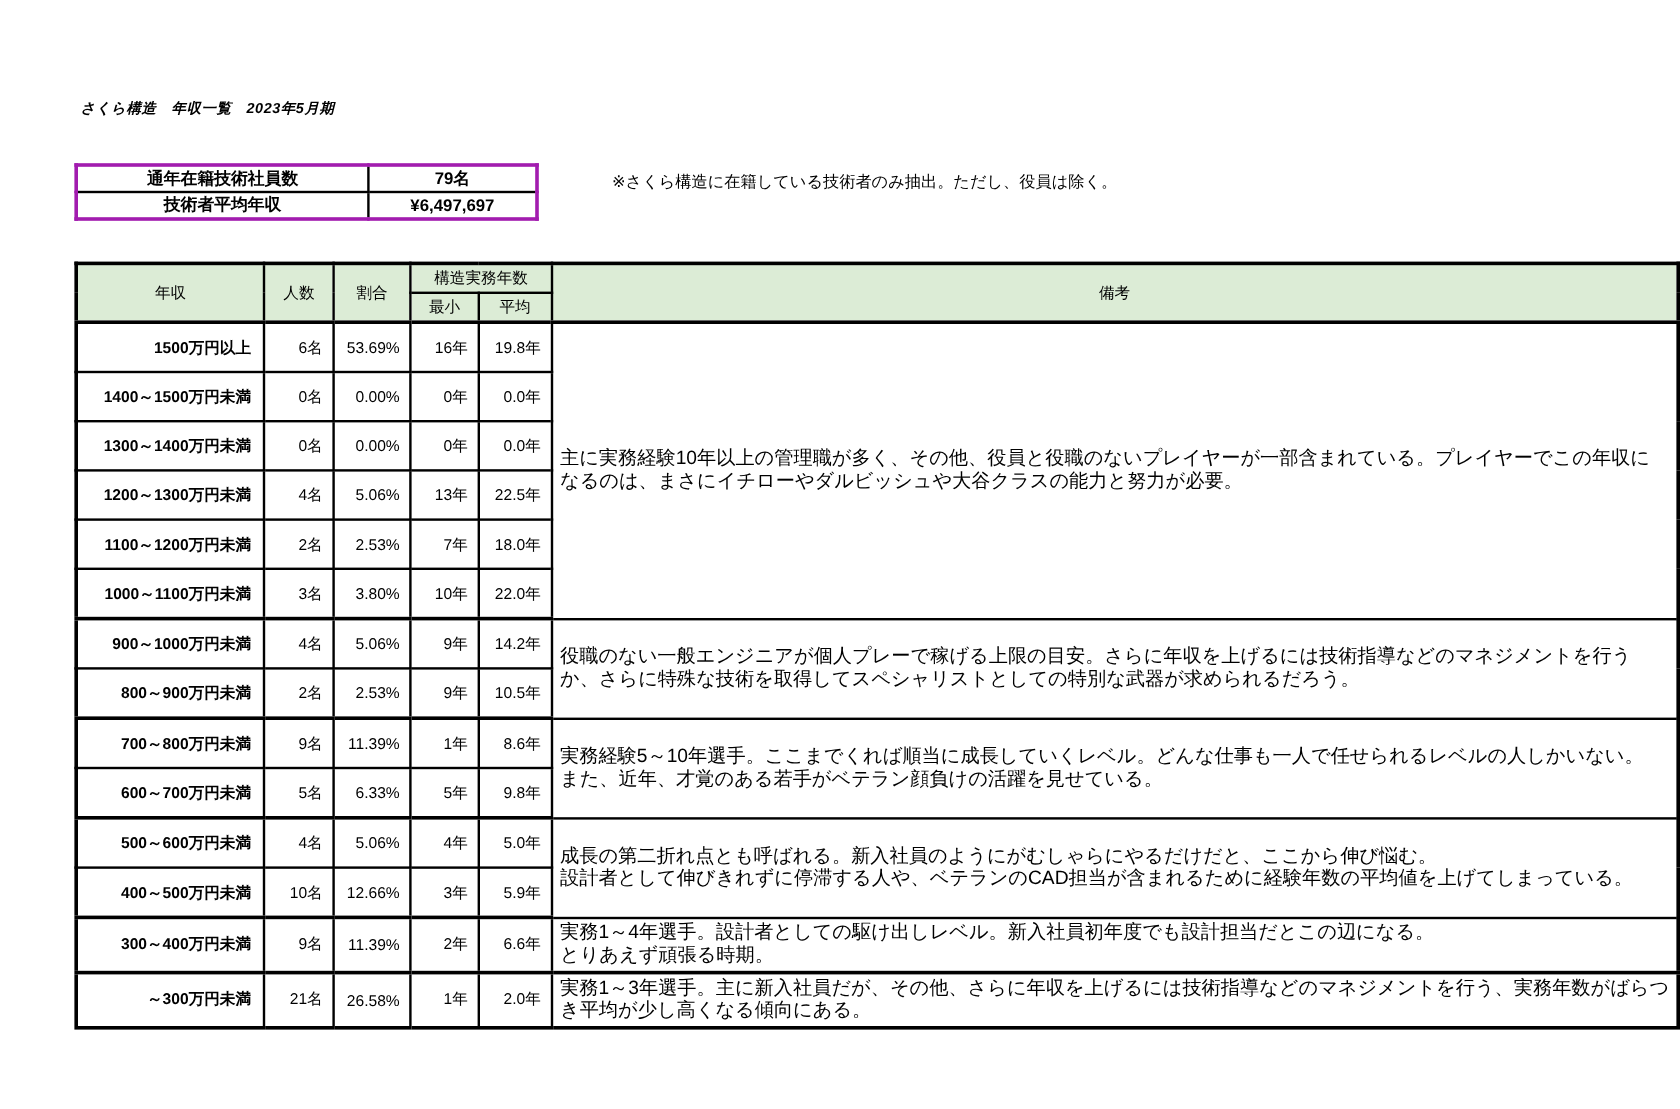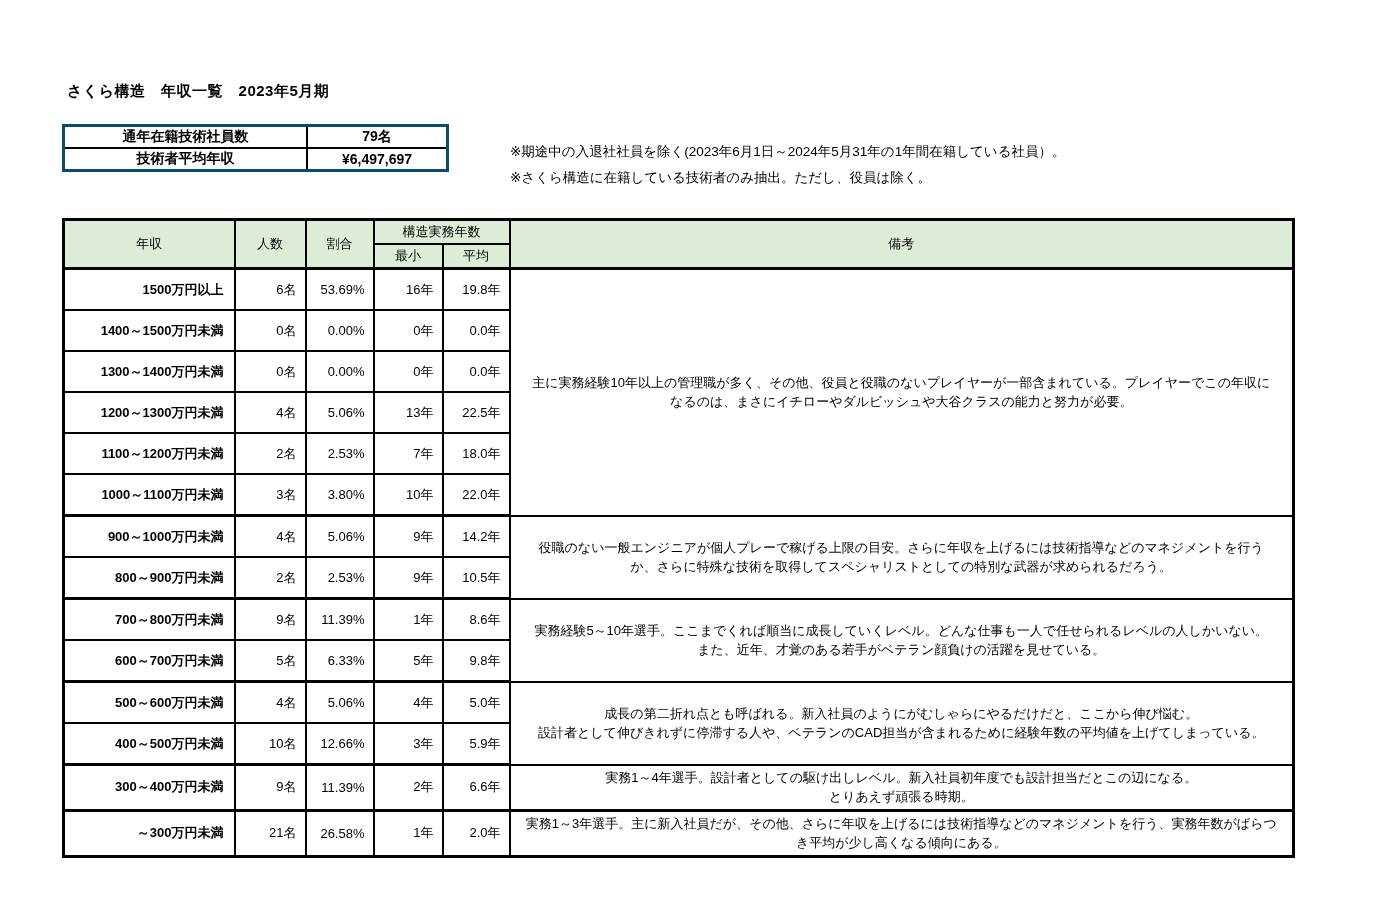--- a/index.html
+++ b/index.html
@@ -6,27 +6,27 @@
   body {
     width: 1400px; height: 924px;
     font-family: "Liberation Sans", "DejaVu Sans", sans-serif;
     color: #000000;
     -webkit-font-smoothing: antialiased;
   }
   .sheet { position: relative; width: 1400px; height: 924px; overflow: hidden; }
 
   .title {
     position: absolute; left: 67px; top: 82px;
-    font-size: 15px; font-weight: bold; letter-spacing: 0.5px;
+    font-size: 12px; font-weight: bold; letter-spacing: 0.5px; font-style: italic;
   }
 
   table { border-collapse: collapse; table-layout: fixed; }
 
   
-  .summary { position: absolute; left: 62px; top: 124px; border: 3px solid #0c4a6e; }
+  .summary { position: absolute; left: 62px; top: 136px; border: 3px solid #a21caf; }
   .summary td {
     border: 2px solid #000;
     height: 20px; text-align: center; vertical-align: middle;
     font-size: 14px; font-weight: bold; padding: 0 4px; overflow: hidden; white-space: nowrap;
   }
   .summary .col-label { width: 233px; }
   .summary .col-value { width: 130px; text-align: center; }
 
   
   .notes { position: absolute; left: 510px; top: 139px; font-size: 13.5px; line-height: 26px; white-space: nowrap; }
@@ -47,23 +47,23 @@
     text-align: center;
     height: 22px;
     padding: 0 4px;
   }
   .main thead th { border-bottom-width: 3px; }
   .main thead th.thin-bottom { border-bottom-width: 2px; }
   .main td { height: 39px; padding: 0 6px; background: #ffffff; }
   .c-range { text-align: right; padding-right: 10px !important; white-space: nowrap; font-weight: bold; }
   .c-num   { text-align: right; padding-right: 8px !important; white-space: nowrap; margin-left: 20px; }
   .c-remarks {
-    text-align: center; vertical-align: middle;
+    text-align: left; vertical-align: middle;
     padding: 2px 6px !important;
-    line-height: 19.5px; font-size: 13px; margin-top: 28px;
+    line-height: 19.5px; font-size: 16px; margin-top: 28px;
   }
   .c-remarks div { white-space: nowrap; }
   tr.ge td { border-bottom-width: 3px; }
 </style>
 </head>
 <body>
 
 <div class="sheet">
 
   <div class="title">さくら構造　年収一覧　2023年5月期</div>
@@ -75,21 +75,20 @@
         <td class="col-value">79名</td>
       </tr>
       <tr>
         <td class="col-label">技術者平均年収</td>
         <td class="col-value">¥6,497,697</td>
       </tr>
     </tbody>
   </table>
 
   <div class="notes">
-    <div>※期途中の入退社社員を除く(2023年6月1日～2024年5月31年の1年間在籍している社員）。</div>
     <div>※さくら構造に在籍している技術者のみ抽出。ただし、役員は除く。</div>
   </div>
 
   <table class="main">
     <colgroup>
       <col style="width:171px">
         <col style="width:71px">
         <col style="width:68px">
       <col style="width:69px">
         <col style="width:67px">

